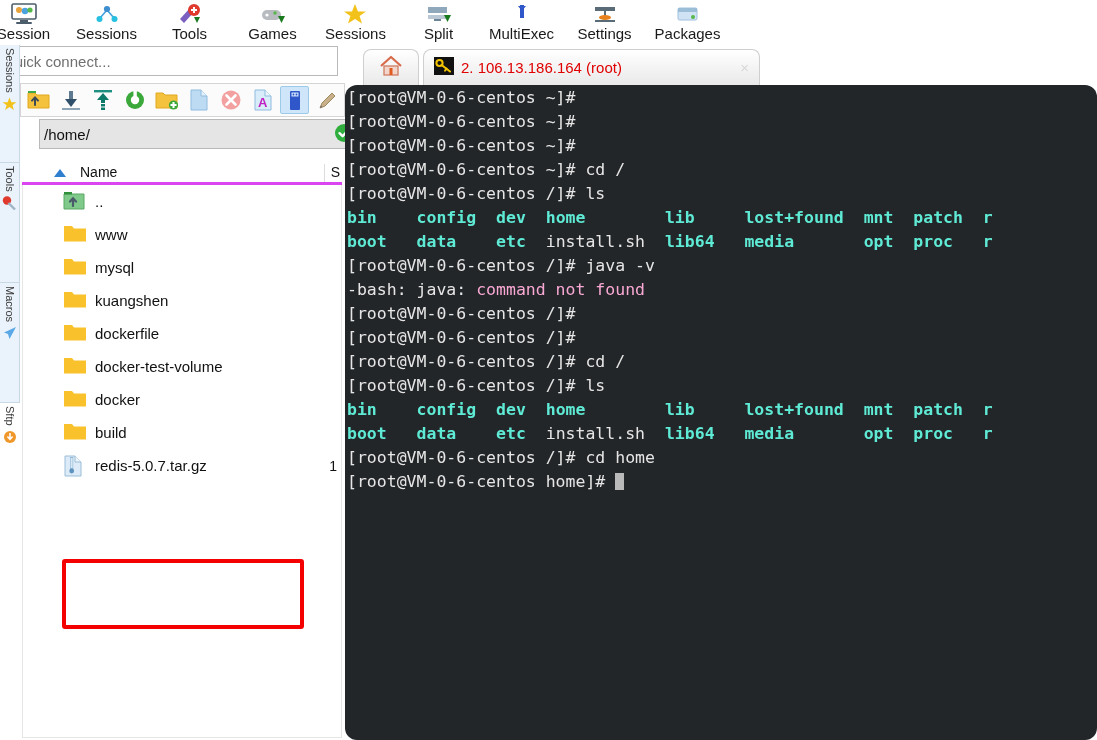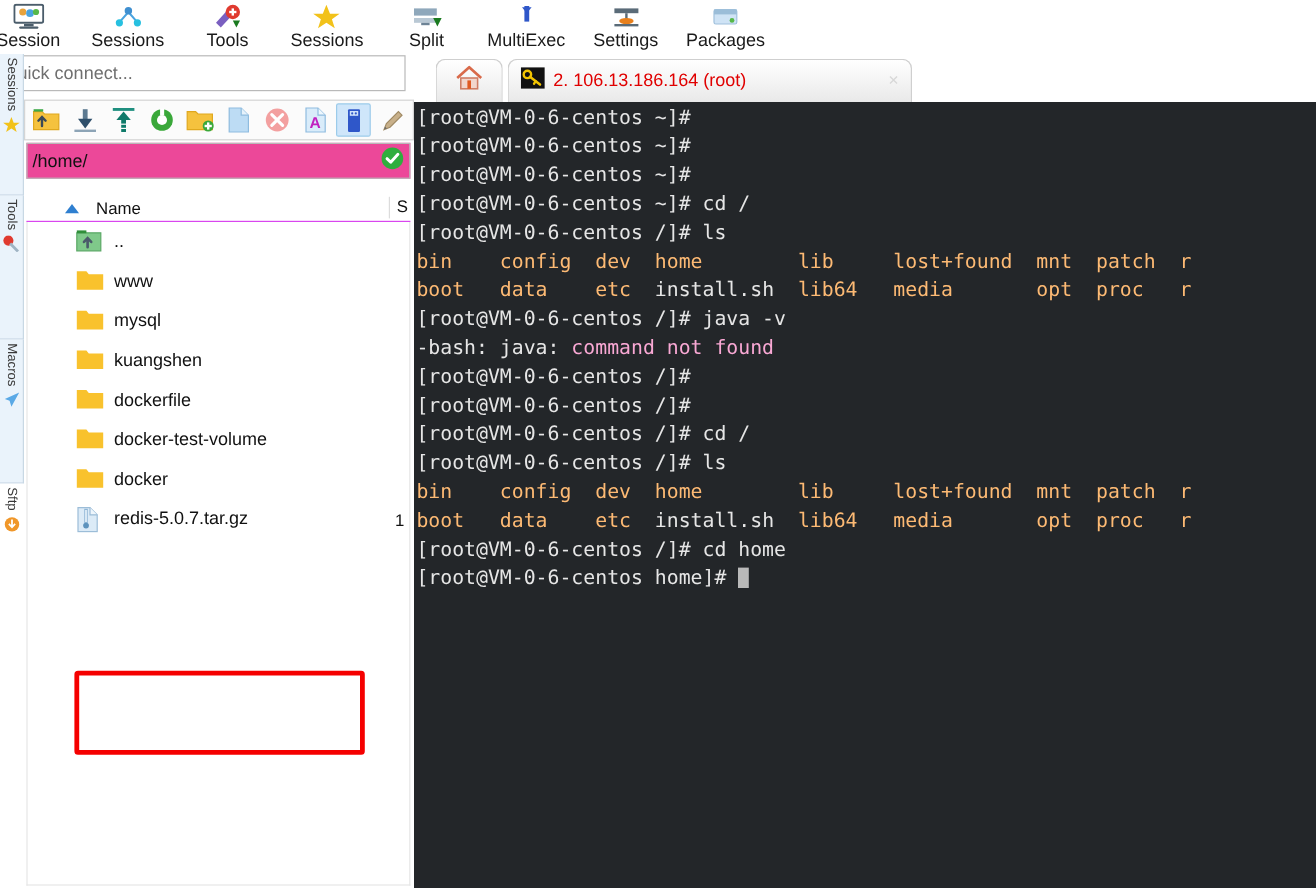--- a/index.html
+++ b/index.html
@@ -66,30 +66,30 @@
     background: #fbfbfb; border: 1px solid #d5d5d5;
     display: flex; align-items: center; padding-left: 3px; gap: 3px;
   }
   .tb-btn {
     width: 29px; height: 28px; display: flex; align-items: center; justify-content: center;
     border: 1px solid transparent; border-radius: 2px;
   }
   .tb-btn.active { background: #cfe6fa; border-color: #9ccbea; }
 
   .pathbar {
-    position: absolute; left: 2px; top: 36px; width: 320px; height: 30px;
-    border: 1px solid #b9b9b9; background: #ec4899;
+    position: absolute; left: 19px; top: 36px; width: 320px; height: 30px;
+    border: 1px solid #b9b9b9; background: #e5e5e5;
     display: flex; align-items: center; padding: 0 4px;
     font-size: 15px; color: #111;
   }
   .pathbar .ok { margin-left: auto; }
 
   .list-header {
     position: absolute; left: 2px; top: 78px; width: 320px; height: 24px;
-    background: #ffffff; border-bottom: 1px solid #d946ef;
+    background: #ffffff; border-bottom: 3px solid #d946ef;
     display: flex; align-items: center;
     font-size: 14px; color: #111;
   }
   .list-header .sortarrow { margin-left: 32px; margin-right: 14px; }
   .list-header .col-size {
     position: absolute; right: 2px; top: 3px; font-size: 14px; color: #111;
     border-left: 1px solid #dcdcdc; padding-left: 6px; height: 18px;
   }
 
   .file-list {
@@ -128,24 +128,25 @@
   .tab .tlabel { font-size: 15px; color: #e00000; white-space: nowrap; }
   .tab .tclose { margin-left: auto; color: #d8d8d8; font-size: 15px; }
 
   .term {
     position: absolute; left: 345px; top: 85px; width: 752px; height: 655px;
     background: #232629; overflow: hidden;
     font-family: "DejaVu Sans Mono", "Liberation Mono", monospace;
     font-size: 16.5px; line-height: 24px;
     padding: 1px 0 0 2px;
     white-space: pre;
+    border-radius: 12px;
   }
   .term .ln { height: 24px; white-space: pre; }
   .c-w { color: #e6e6e6; }
-  .c-cy { color: #fdba74; }
+  .c-cy { color: #5eead4; font-weight: bold; }
   .c-ye { color: #f9a8d4; }
   .cursor {
     display: inline-block; width: 9px; height: 17px;
     background: #b9b9b9; vertical-align: -3px;
   }
 </style>
 </head>
 <body>
 
 <div id="app">
@@ -179,20 +180,31 @@
         <span class="ri-ico">
           <svg width="26" height="22" viewBox="0 0 26 22">
             <path d="M3 16 L13 5 L17 9 L7 20 Z" fill="#7a5fc0"></path>
             <circle cx="17" cy="7" r="6" fill="#e03a2f"></circle>
             <rect x="16" y="4" width="2" height="6" fill="#fff"></rect>
             <rect x="14" y="6" width="6" height="2" fill="#fff"></rect>
             <path d="M17 14 L23 14 L20 20 Z" fill="#1a7a1f"></path>
           </svg>
         </span>
         <span class="ri-lbl">Tools</span>
+      </div>
+      <div class="ribbon-item">
+        <span class="ri-ico">
+          <svg width="26" height="20" viewBox="0 0 26 20">
+            <rect x="2" y="5" width="19" height="10" rx="5" fill="#b8bcc0"></rect>
+            <circle cx="7" cy="10" r="1.6" fill="#fff"></circle>
+            <circle cx="15" cy="8" r="1.7" fill="#57b84a"></circle>
+            <path d="M18 11 L25 11 L21.5 18 Z" fill="#1a7a1f"></path>
+          </svg>
+        </span>
+        <span class="ri-lbl">Games</span>
       </div>
       <div class="ribbon-item">
         <span class="ri-ico">
           <svg width="26" height="22" viewBox="0 0 26 22">
             <path d="M12 1 L15 8.4 L23 8.4 L16.6 13 L19 20.5 L12 16 L5 20.5 L7.4 13 L1 8.4 L9 8.4 Z" fill="#f2c21a"></path>
           </svg>
         </span>
         <span class="ri-lbl">Sessions</span>
       </div>
       <div class="ribbon-item">
@@ -404,20 +416,26 @@
           <span class="fico"><svg width="24" height="20" viewBox="0 0 24 20">
               <path d="M1 2 h8 l2 2.5 h12 v13 H1 Z" fill="#f9c22d"></path>
             </svg></span>
           <span class="fname">docker-test-volume</span>
         </div>
         <div class="file-row">
           <span class="fico"><svg width="24" height="20" viewBox="0 0 24 20">
               <path d="M1 2 h8 l2 2.5 h12 v13 H1 Z" fill="#f9c22d"></path>
             </svg></span>
           <span class="fname">docker</span>
+        </div>
+        <div class="file-row">
+          <span class="fico"><svg width="24" height="20" viewBox="0 0 24 20">
+              <path d="M1 2 h8 l2 2.5 h12 v13 H1 Z" fill="#f9c22d"></path>
+            </svg></span>
+          <span class="fname">build</span>
         </div>
         <div class="file-row">
           <span class="fico"><svg width="20" height="22" viewBox="0 0 20 22">
               <path d="M2 1 h10 l6 6 v14 H2 Z" fill="#dcebf7" stroke="#9cbdd8"></path>
               <path d="M12 1 v6 h6" fill="#eef6fc" stroke="#9cbdd8"></path>
               <rect x="7.2" y="2" width="3" height="12" fill="#8fb6d6"></rect>
               <rect x="7.8" y="3" width="1.8" height="10" fill="#d8e8f4"></rect>
               <circle cx="8.7" cy="16" r="2.4" fill="#5e93bd"></circle>
             </svg></span>
           <span class="fname">redis-5.0.7.tar.gz</span>

